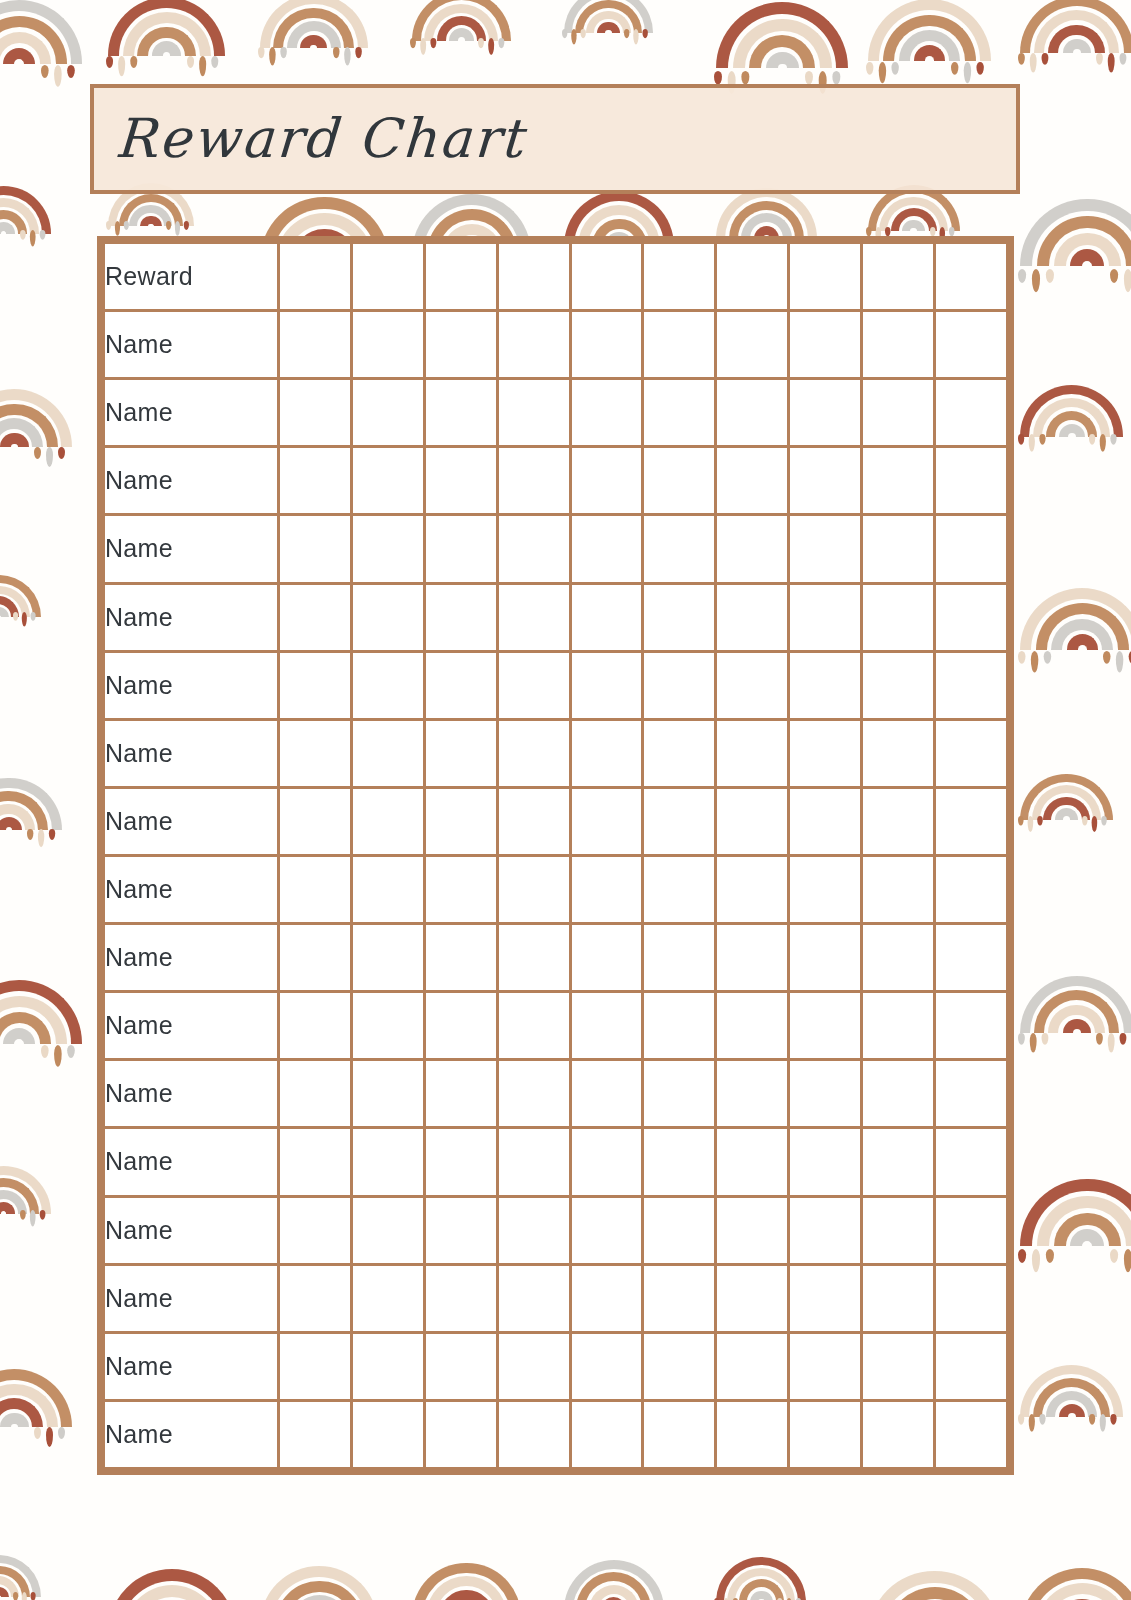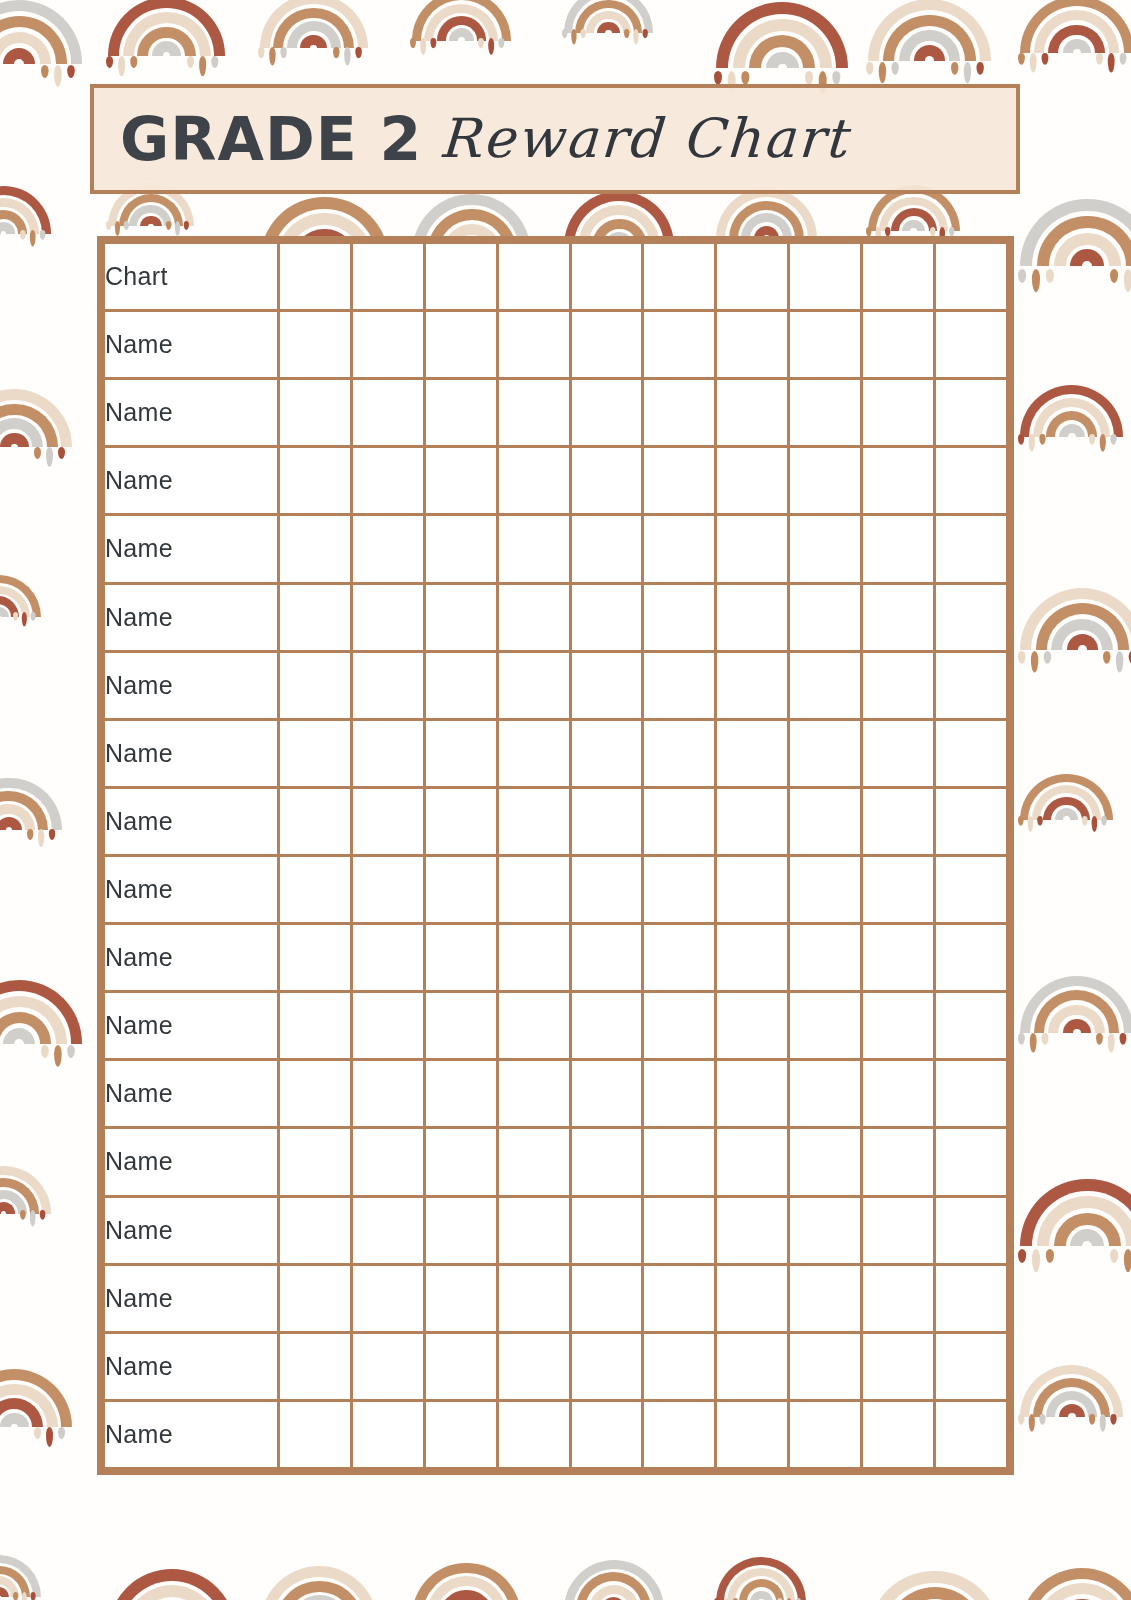--- a/index.html
+++ b/index.html
@@ -1162,29 +1162,28 @@
         <div class="arc" style="width: 100.05px; height: 50.025px; border-width: 12.65px; border-color: rgb(192, 138, 94); left: 16.675px; opacity: 0.95;"></div>
       </div>
       <div class="rbw" style="left: 1020px; top: 1528px; width: 128.4px; height: 101.65px;">
         <div class="arc" style="width: 124.12px; height: 62.06px; border-width: 11.77px; border-color: rgb(192, 138, 94); left: 0px; opacity: 0.95;"></div>
         <div class="arc" style="width: 93.09px; height: 46.545px; border-width: 11.77px; border-color: rgb(234, 217, 198); left: 15.515px; opacity: 0.95;"></div>
         <div class="arc" style="width: 62.06px; height: 31.03px; border-width: 11.77px; border-color: rgb(168, 80, 58); left: 31.03px; opacity: 0.95;"></div>
       </div>
     </div>
 
   <div class="banner">
-    <div class="banner-title">GRADE 2</div>
     <div class="banner-script">Reward Chart</div>
   </div>
 
   <div class="chart-wrap">
     <table class="chart">
       <tbody>
           <tr>
-            <td class="name-cell"><span>Chart</span></td>
+            <td class="name-cell"><span>Reward</span></td>
             <td class="tick-cell"></td>
             <td class="tick-cell"></td>
             <td class="tick-cell"></td>
             <td class="tick-cell"></td>
             <td class="tick-cell"></td>
             <td class="tick-cell"></td>
             <td class="tick-cell"></td>
             <td class="tick-cell"></td>
             <td class="tick-cell"></td>
             <td class="tick-cell"></td>

